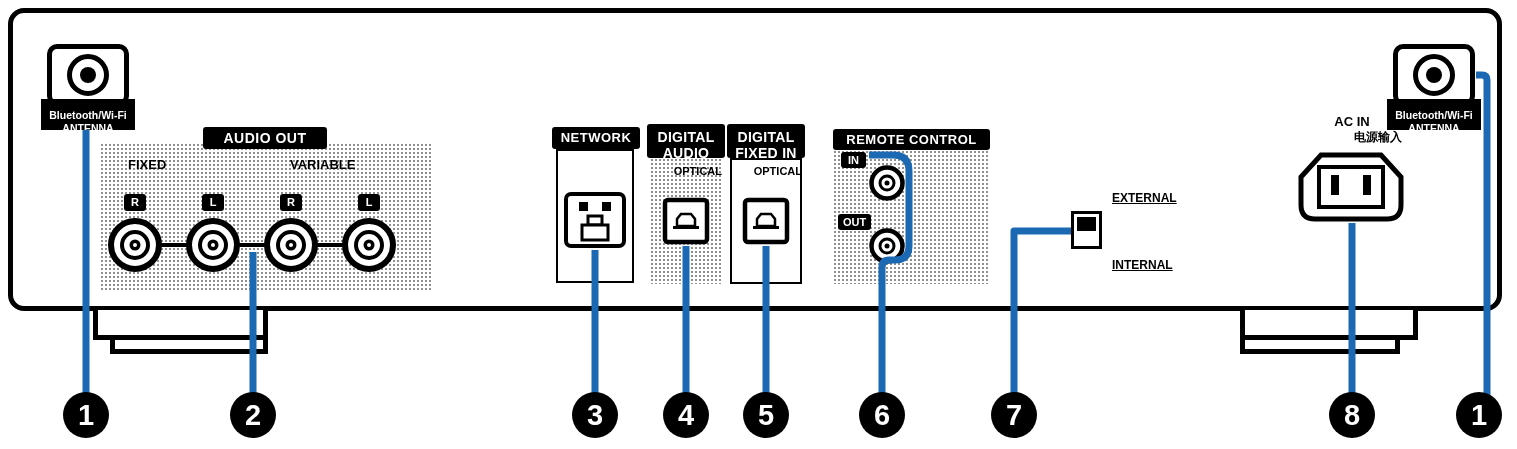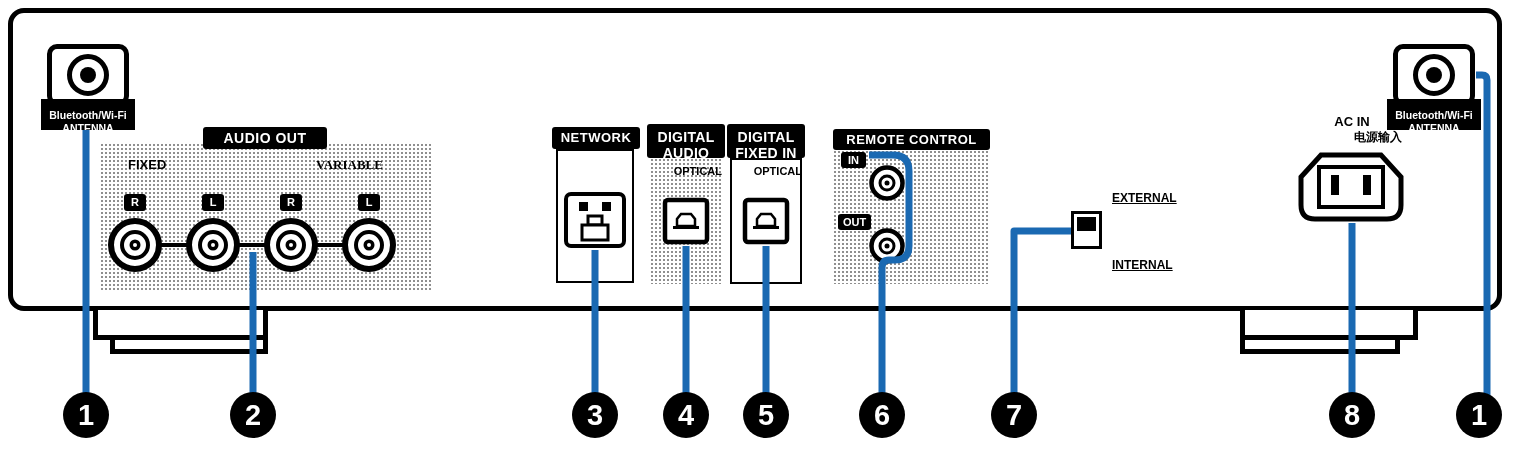--- a/index.html
+++ b/index.html
@@ -45,21 +45,21 @@
     </svg>
   </div>
   <div class="abs comp blk antlabel" style="left:41px;top:99px;width:94px;height:31px;">
     <div>Bluetooth/Wi-Fi</div>
     <div>ANTENNA</div>
   </div>
 
   <div class="abs comp dotted" style="left:100px;top:143px;width:332px;height:147px;"></div>
   <div class="abs comp blk hdr" style="left:203px;top:127px;width:124px;height:22px;font-size:14px;line-height:22px;border-radius:3px;">AUDIO OUT</div>
   <div class="abs comp boldtxt" style="left:128px;top:157px;">FIXED</div>
-  <div class="abs comp boldtxt" style="left:316px;top:157px;font-family:Liberation Serif, serif;">VARIABLE</div>
+  <div class="abs comp boldtxt" style="left:290px;top:157px;">VARIABLE</div>
 
   <div class="abs comp rcaline" style="left:135px;top:243px;width:234px;height:4px;"></div>
 
   <div class="abs comp blk jacklabel" style="left:124px;top:194px;width:22px;height:17px;">R</div>
   <div class="abs comp blk jacklabel" style="left:202px;top:194px;width:22px;height:17px;">L</div>
   <div class="abs comp blk jacklabel" style="left:280px;top:194px;width:22px;height:17px;">R</div>
   <div class="abs comp blk jacklabel" style="left:358px;top:194px;width:22px;height:17px;">L</div>
 
   <svg class="abs comp" style="left:106px;top:216px;" width="58" height="58" viewBox="0 0 58 58">
     <circle cx="29" cy="29" r="24" fill="#fff" stroke="#000" stroke-width="6"></circle>

